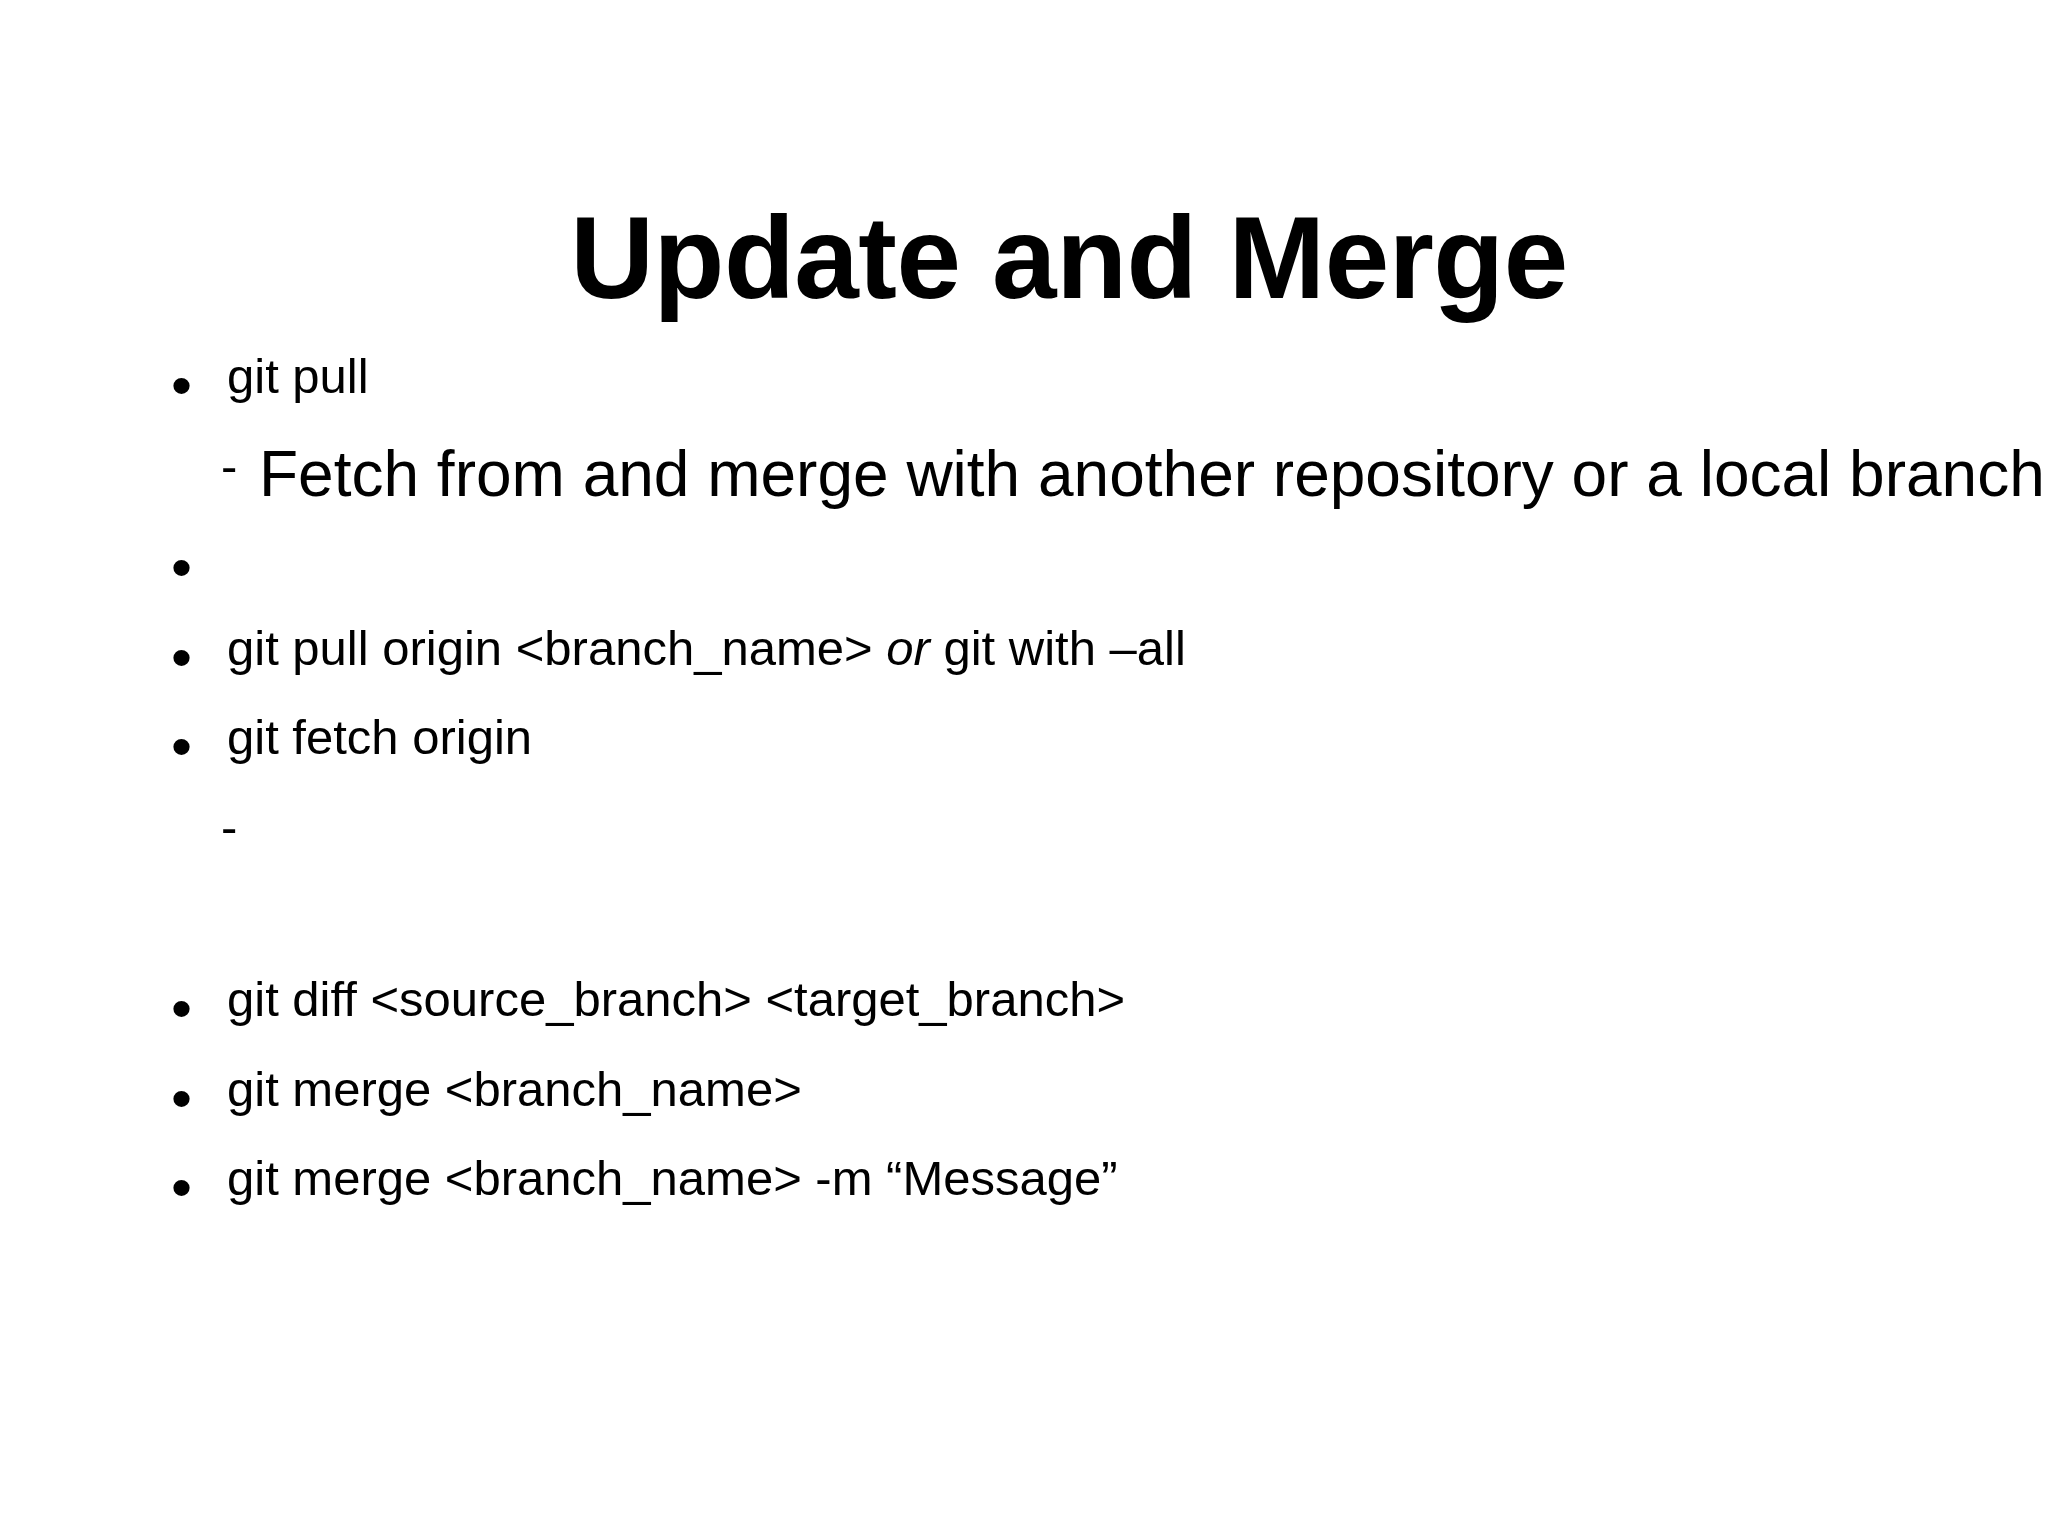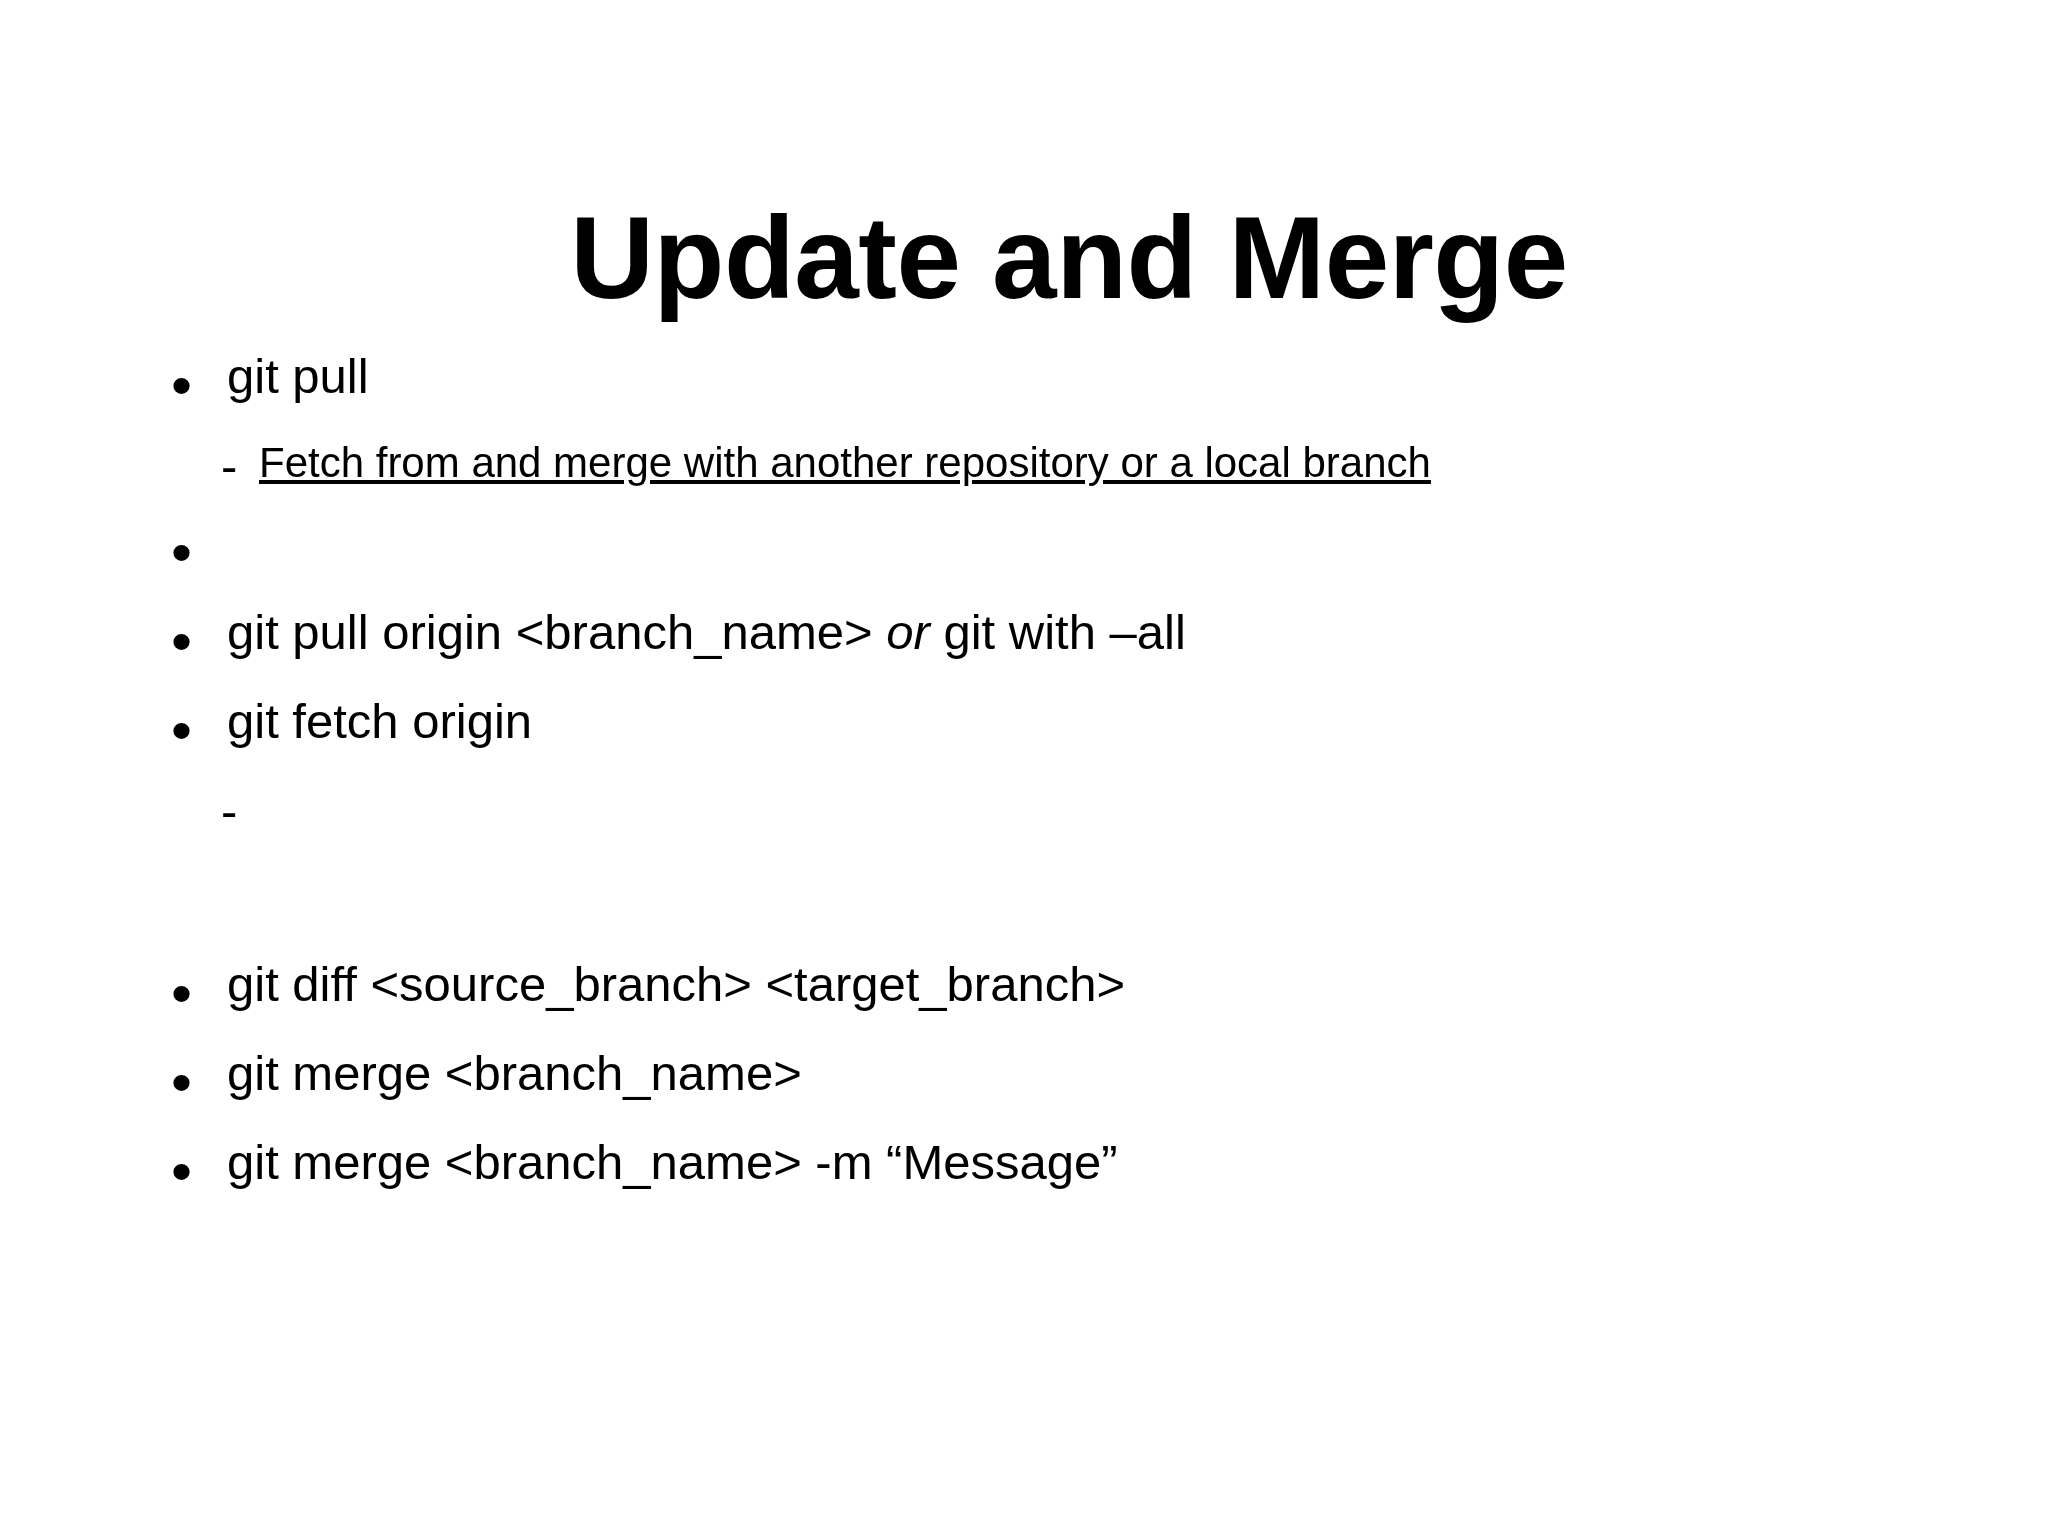--- a/index.html
+++ b/index.html
@@ -84,23 +84,22 @@
 
   .sub-row .marker {
     flex: 0 0 auto;
     width: 38px;
     font-size: 49px;
     line-height: 1.05;
   }
 
   .sub-row .btext {
     flex: 0 1 auto;
-    font-size: 42px;
+    font-size: 64px;
     line-height: 1.05;
-    text-decoration: underline;
   }
 
   
   .spacer-row {
     height: 96px;
   }
 
   .ital {
     font-style: italic;
     text-align: center;

